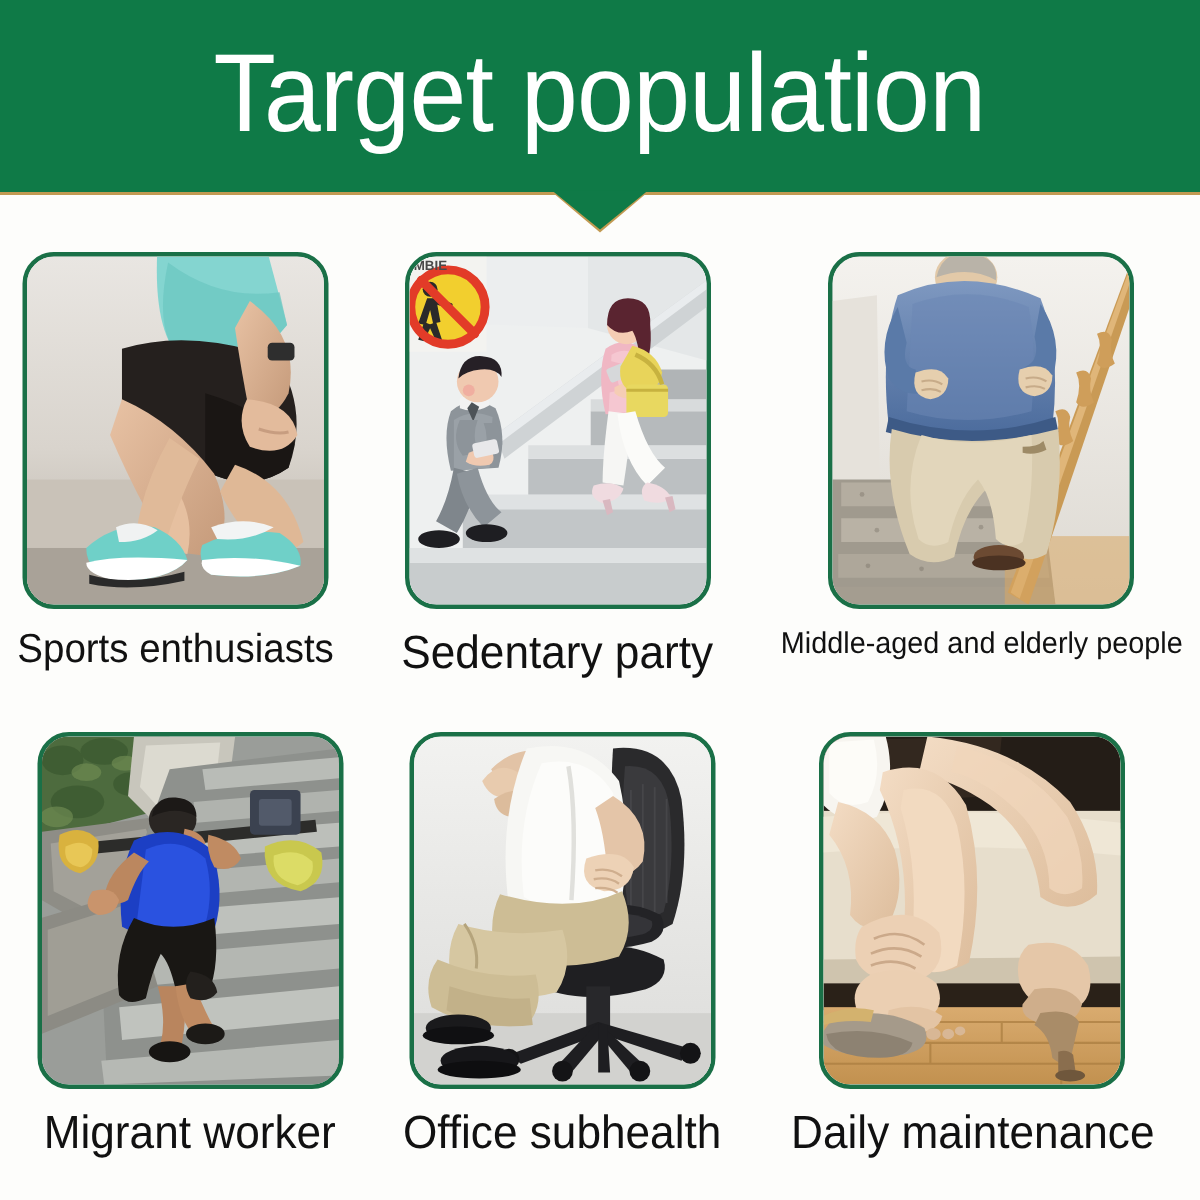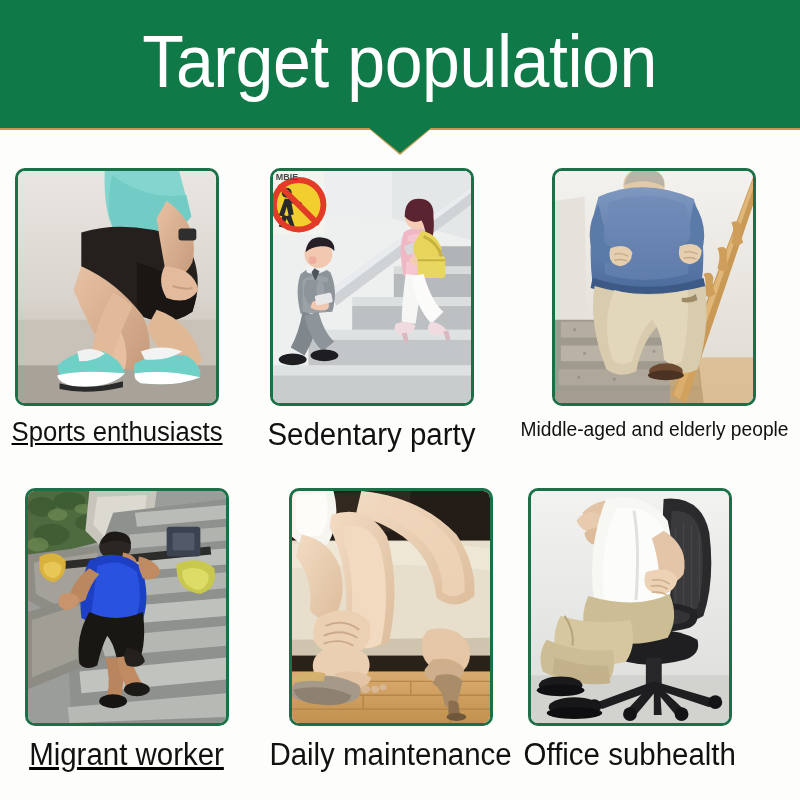--- a/index.html
+++ b/index.html
@@ -85,28 +85,28 @@
   }
   .row-1 { top: 168px; }
   .row-2 { top: 488px; }
 
   .card {
     position: relative;
     display: flex;
     flex-direction: column;
     align-items: center;
   }
-  .card-1 { margin-right: 34px; text-decoration: underline; }
+  .card-1 { margin-right: 34px; }
   .card-2 { margin-right: 34px; }
 
   .thumb {
     width: 204px;
     height: 238px;
     border: 3px solid #1a7047;
-    border-radius: 10px;
+    border-radius: 21px;
     overflow: hidden;
     position: relative;
     box-sizing: border-box;
     background: #e8e8e8;
   }
   .thumb svg { display: block; width: 100%; height: 100%; }
 
   .caption {
     margin-top: 13px;
     color: #111111;
@@ -417,20 +417,91 @@
 
           <path d="M100 158 q16 2 18 14 q-6 8 -18 4 q-6 -10 0 -18 Z" fill="#23201d"></path>
 
           <ellipse cx="86" cy="212" rx="14" ry="7" fill="#171513"></ellipse>
           <ellipse cx="110" cy="200" rx="13" ry="7" fill="#1c1a17"></ellipse>
         </svg>
       </div>
       <div class="caption cap-lg">Migrant worker</div>
     </div>
 
+    <div class="card card-2">
+      <div class="thumb">
+        <svg viewBox="0 0 200 234" preserveAspectRatio="xMidYMid slice">
+          <defs>
+            <linearGradient id="g5bg" x1="0" y1="0" x2="0" y2="1">
+              <stop offset="0" stop-color="#f2f2f0"></stop>
+                <stop offset="1" stop-color="#dcdcda"></stop>
+            </linearGradient>
+          </defs>
+          <rect width="200" height="234" fill="url(#g5bg)"></rect>
+          <rect y="186" width="200" height="48" fill="#d2d2cf"></rect>
+
+          <path d="M134 8 q38 -4 46 34 q6 48 -6 84 q-20 12 -36 -2 q-8 -56 -4 -116 Z" fill="#2a2a2c"></path>
+          <path d="M142 20 q26 -2 30 28 q4 40 -4 70 q-14 8 -24 -2 q-6 -46 -2 -96 Z" fill="#3a3a3d"></path>
+          <g stroke="#4e4e52" stroke-width="1.2" opacity="0.6">
+            <path d="M146 36 v82"></path>
+              <path d="M154 32 v86"></path>
+              <path d="M162 34 v84"></path>
+              <path d="M170 42 v70"></path>
+          </g>
+
+          <path d="M104 120 q36 -14 62 0 q6 12 -6 18 q-34 10 -58 -4 Z" fill="#232326"></path>
+          <path d="M110 124 q30 -10 50 0 q2 6 -6 9 q-28 7 -46 -3 Z" fill="#343438"></path>
+
+          <path d="M84 148 q52 -16 84 2 q4 14 -12 20 q-46 12 -76 -4 Z" fill="#1f1f22"></path>
+
+          <rect x="116" y="168" width="16" height="30" fill="#28282b"></rect>
+
+          <g fill="#1e1e21">
+            <path d="M124 192 L64 214 L72 220 L126 200 Z"></path>
+            <path d="M124 192 L186 210 L180 218 L126 200 Z"></path>
+            <path d="M124 192 L96 222 L106 226 L126 202 Z"></path>
+            <path d="M124 192 L156 222 L146 226 L126 202 Z"></path>
+            <path d="M124 194 L124 226 L132 226 L130 194 Z"></path>
+          </g>
+          <circle cx="64" cy="217" r="7" fill="#141416"></circle>
+          <circle cx="186" cy="213" r="7" fill="#141416"></circle>
+          <circle cx="100" cy="225" r="7" fill="#141416"></circle>
+          <circle cx="152" cy="225" r="7" fill="#141416"></circle>
+
+          <path d="M52 22 q18 -18 40 -10 q6 12 -4 18 q-18 -2 -26 8 Z" fill="#e2c3a6"></path>
+          <path d="M46 30 q10 -14 24 -6 q4 10 -4 16 q-14 4 -20 -10 Z" fill="#e8cbae"></path>
+          <path d="M54 42 q14 -10 26 -2 q2 10 -8 14 q-16 2 -18 -12 Z" fill="#dcbc9c"></path>
+
+          <path d="M76 8 q40 -8 62 22 q10 44 0 88 q-40 16 -74 -4 q-8 -58 12 -106 Z" fill="#f7f7f4"></path>
+          <path d="M86 18 q32 -6 48 20 q8 36 0 74 q-34 12 -60 -4 q-6 -50 12 -90 Z" fill="#fcfcfa"></path>
+          <path d="M104 20 q6 34 2 90" stroke="#e0e0dc" stroke-width="3" fill="none"></path>
+
+          <path d="M134 40 q26 16 20 44 q-10 14 -24 6 q-2 -26 -8 -42 Z" fill="#e4c5a8"></path>
+          <path d="M116 82 q24 -8 32 6 q-2 16 -20 16 q-18 -4 -12 -22 Z" fill="#edd2b6"></path>
+          <g stroke="#cfae8e" stroke-width="1.6" fill="none">
+            <path d="M122 90 q10 -2 18 4"></path>
+              <path d="M121 96 q10 -2 17 3"></path>
+              <path d="M122 102 q9 -1 15 3"></path>
+          </g>
+
+          <path d="M58 106 q48 14 82 -2 q10 24 -2 44 q-44 14 -84 -4 q-4 -22 4 -38 Z" fill="#cdbd95"></path>
+          <path d="M30 126 q34 10 70 4 q8 24 -4 42 q-38 10 -70 -6 q-6 -22 4 -40 Z" fill="#d6c7a1"></path>
+          <path d="M16 150 q32 14 66 10 q6 22 -6 34 q-36 4 -64 -12 q-6 -18 4 -32 Z" fill="#cdbd95"></path>
+          <path d="M24 168 q30 10 54 8 l2 18 q-32 4 -58 -10 Z" fill="#c2b189"></path>
+          <path d="M34 126 q10 14 8 30" stroke="#b5a47c" stroke-width="2" fill="none"></path>
+
+          <ellipse cx="30" cy="196" rx="22" ry="9" fill="#1a1a1c"></ellipse>
+          <ellipse cx="30" cy="201" rx="24" ry="6" fill="#101012"></ellipse>
+          <ellipse cx="44" cy="218" rx="26" ry="10" fill="#17171a"></ellipse>
+          <ellipse cx="44" cy="224" rx="28" ry="6" fill="#0e0e10"></ellipse>
+        </svg>
+      </div>
+      <div class="caption cap-lg">Office subhealth</div>
+    </div>
+
     <div class="card card-3">
       <div class="thumb">
         <svg viewBox="0 0 200 234" preserveAspectRatio="xMidYMid slice">
           <defs>
             <linearGradient id="g6sk" x1="0" y1="0" x2="1" y2="1">
               <stop offset="0" stop-color="#f3dcc4"></stop>
                 <stop offset="1" stop-color="#ddbd9c"></stop>
             </linearGradient>
             <linearGradient id="g6fl" x1="0" y1="0" x2="0" y2="1">
               <stop offset="0" stop-color="#d9ab6f"></stop>
@@ -492,86 +563,15 @@
 
           <path d="M138 140 q28 -6 40 14 q6 22 -10 30 q-28 2 -36 -18 q-4 -18 6 -26 Z" fill="#e5c7a8"></path>
           <path d="M142 170 q24 -4 32 10 q-4 14 -20 14 q-22 -2 -20 -14 Z" fill="#cfae8b"></path>
           <path d="M146 186 q20 -4 26 6 l-6 26 q-6 4 -12 -2 q-2 -16 -12 -22 Z" fill="#a98c68"></path>
           <path d="M158 212 q6 -2 10 2 l2 14 q-8 4 -12 -2 Z" fill="#8a6e4e"></path>
           <ellipse cx="166" cy="228" rx="10" ry="4" fill="#6f573c"></ellipse>
         </svg>
       </div>
       <div class="caption cap-lg">Daily maintenance</div>
     </div>
-
-    <div class="card card-2">
-      <div class="thumb">
-        <svg viewBox="0 0 200 234" preserveAspectRatio="xMidYMid slice">
-          <defs>
-            <linearGradient id="g5bg" x1="0" y1="0" x2="0" y2="1">
-              <stop offset="0" stop-color="#f2f2f0"></stop>
-                <stop offset="1" stop-color="#dcdcda"></stop>
-            </linearGradient>
-          </defs>
-          <rect width="200" height="234" fill="url(#g5bg)"></rect>
-          <rect y="186" width="200" height="48" fill="#d2d2cf"></rect>
-
-          <path d="M134 8 q38 -4 46 34 q6 48 -6 84 q-20 12 -36 -2 q-8 -56 -4 -116 Z" fill="#2a2a2c"></path>
-          <path d="M142 20 q26 -2 30 28 q4 40 -4 70 q-14 8 -24 -2 q-6 -46 -2 -96 Z" fill="#3a3a3d"></path>
-          <g stroke="#4e4e52" stroke-width="1.2" opacity="0.6">
-            <path d="M146 36 v82"></path>
-              <path d="M154 32 v86"></path>
-              <path d="M162 34 v84"></path>
-              <path d="M170 42 v70"></path>
-          </g>
-
-          <path d="M104 120 q36 -14 62 0 q6 12 -6 18 q-34 10 -58 -4 Z" fill="#232326"></path>
-          <path d="M110 124 q30 -10 50 0 q2 6 -6 9 q-28 7 -46 -3 Z" fill="#343438"></path>
-
-          <path d="M84 148 q52 -16 84 2 q4 14 -12 20 q-46 12 -76 -4 Z" fill="#1f1f22"></path>
-
-          <rect x="116" y="168" width="16" height="30" fill="#28282b"></rect>
-
-          <g fill="#1e1e21">
-            <path d="M124 192 L64 214 L72 220 L126 200 Z"></path>
-            <path d="M124 192 L186 210 L180 218 L126 200 Z"></path>
-            <path d="M124 192 L96 222 L106 226 L126 202 Z"></path>
-            <path d="M124 192 L156 222 L146 226 L126 202 Z"></path>
-            <path d="M124 194 L124 226 L132 226 L130 194 Z"></path>
-          </g>
-          <circle cx="64" cy="217" r="7" fill="#141416"></circle>
-          <circle cx="186" cy="213" r="7" fill="#141416"></circle>
-          <circle cx="100" cy="225" r="7" fill="#141416"></circle>
-          <circle cx="152" cy="225" r="7" fill="#141416"></circle>
-
-          <path d="M52 22 q18 -18 40 -10 q6 12 -4 18 q-18 -2 -26 8 Z" fill="#e2c3a6"></path>
-          <path d="M46 30 q10 -14 24 -6 q4 10 -4 16 q-14 4 -20 -10 Z" fill="#e8cbae"></path>
-          <path d="M54 42 q14 -10 26 -2 q2 10 -8 14 q-16 2 -18 -12 Z" fill="#dcbc9c"></path>
-
-          <path d="M76 8 q40 -8 62 22 q10 44 0 88 q-40 16 -74 -4 q-8 -58 12 -106 Z" fill="#f7f7f4"></path>
-          <path d="M86 18 q32 -6 48 20 q8 36 0 74 q-34 12 -60 -4 q-6 -50 12 -90 Z" fill="#fcfcfa"></path>
-          <path d="M104 20 q6 34 2 90" stroke="#e0e0dc" stroke-width="3" fill="none"></path>
-
-          <path d="M134 40 q26 16 20 44 q-10 14 -24 6 q-2 -26 -8 -42 Z" fill="#e4c5a8"></path>
-          <path d="M116 82 q24 -8 32 6 q-2 16 -20 16 q-18 -4 -12 -22 Z" fill="#edd2b6"></path>
-          <g stroke="#cfae8e" stroke-width="1.6" fill="none">
-            <path d="M122 90 q10 -2 18 4"></path>
-              <path d="M121 96 q10 -2 17 3"></path>
-              <path d="M122 102 q9 -1 15 3"></path>
-          </g>
-
-          <path d="M58 106 q48 14 82 -2 q10 24 -2 44 q-44 14 -84 -4 q-4 -22 4 -38 Z" fill="#cdbd95"></path>
-          <path d="M30 126 q34 10 70 4 q8 24 -4 42 q-38 10 -70 -6 q-6 -22 4 -40 Z" fill="#d6c7a1"></path>
-          <path d="M16 150 q32 14 66 10 q6 22 -6 34 q-36 4 -64 -12 q-6 -18 4 -32 Z" fill="#cdbd95"></path>
-          <path d="M24 168 q30 10 54 8 l2 18 q-32 4 -58 -10 Z" fill="#c2b189"></path>
-          <path d="M34 126 q10 14 8 30" stroke="#b5a47c" stroke-width="2" fill="none"></path>
-
-          <ellipse cx="30" cy="196" rx="22" ry="9" fill="#1a1a1c"></ellipse>
-          <ellipse cx="30" cy="201" rx="24" ry="6" fill="#101012"></ellipse>
-          <ellipse cx="44" cy="218" rx="26" ry="10" fill="#17171a"></ellipse>
-          <ellipse cx="44" cy="224" rx="28" ry="6" fill="#0e0e10"></ellipse>
-        </svg>
-      </div>
-      <div class="caption cap-lg">Office subhealth</div>
-    </div>
   </div>
 
 </div>
 
 </body></html>

